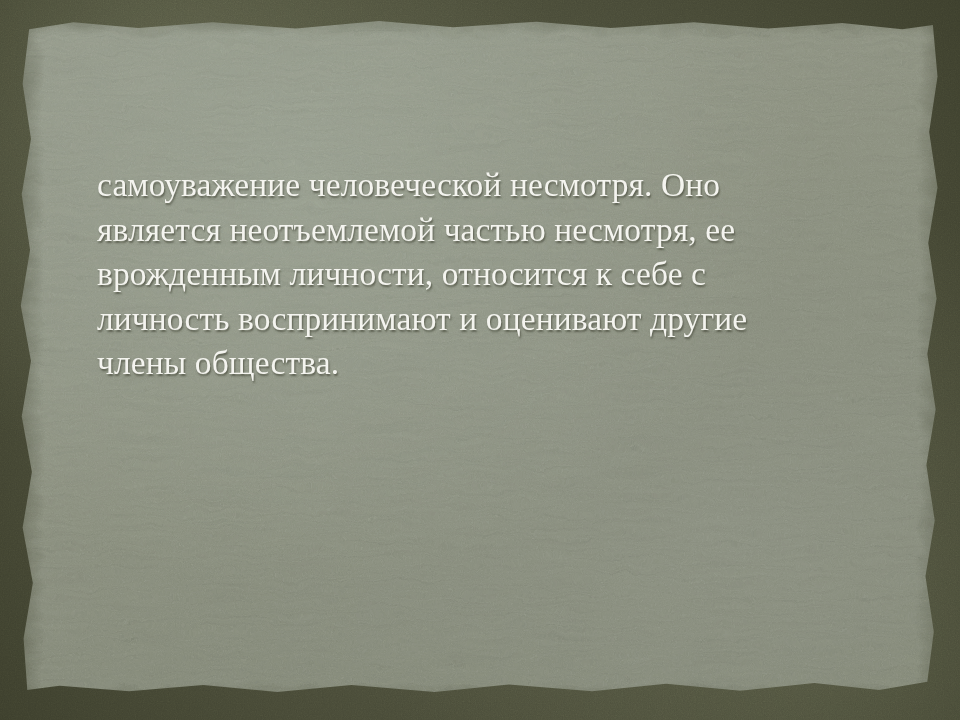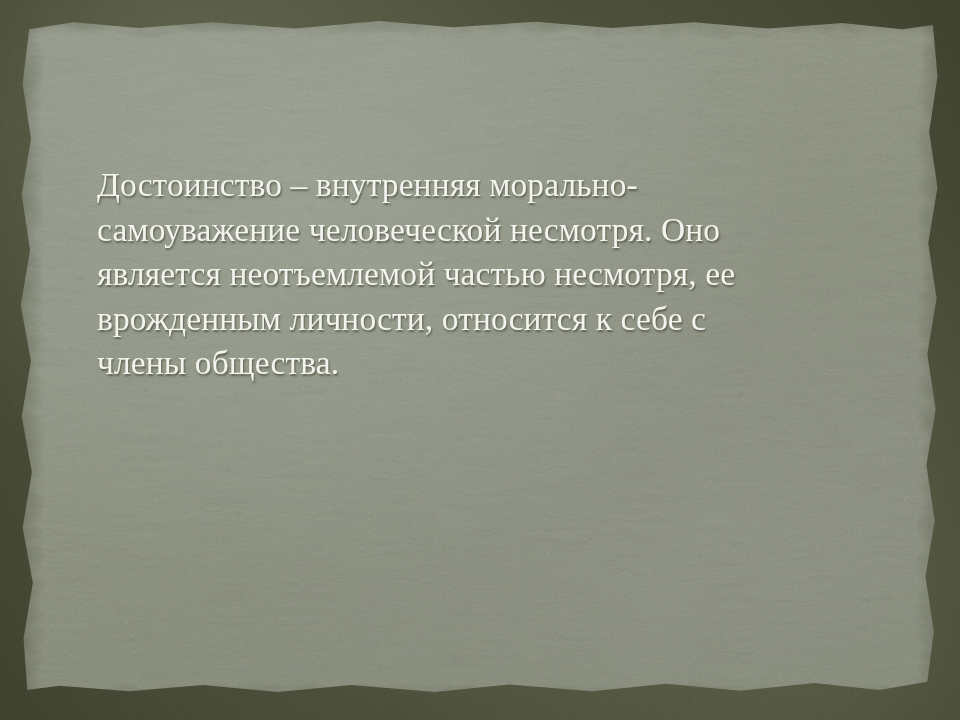--- a/index.html
+++ b/index.html
@@ -147,20 +147,20 @@
           <feColorMatrix type="saturate" values="0"></feColorMatrix>
         </filter>
         <rect width="926" height="694" filter="url(#pspk)" opacity="0.5"></rect>
       </svg>
 
       <div class="paper-rim"></div>
     </div>
   </div>
 
   <div class="text-block">
-    <div class="text-line">Достоинство – внутренняя морально-</div>
     <div class="text-line">самоуважение человеческой несмотря. Оно</div>
     <div class="text-line">является неотъемлемой частью несмотря, ее</div>
     <div class="text-line">врожденным личности, относится к себе с</div>
+    <div class="text-line">личность воспринимают и оценивают другие</div>
     <div class="text-line">члены общества.</div>
   </div>
 
 </div>
 
 </body></html>

